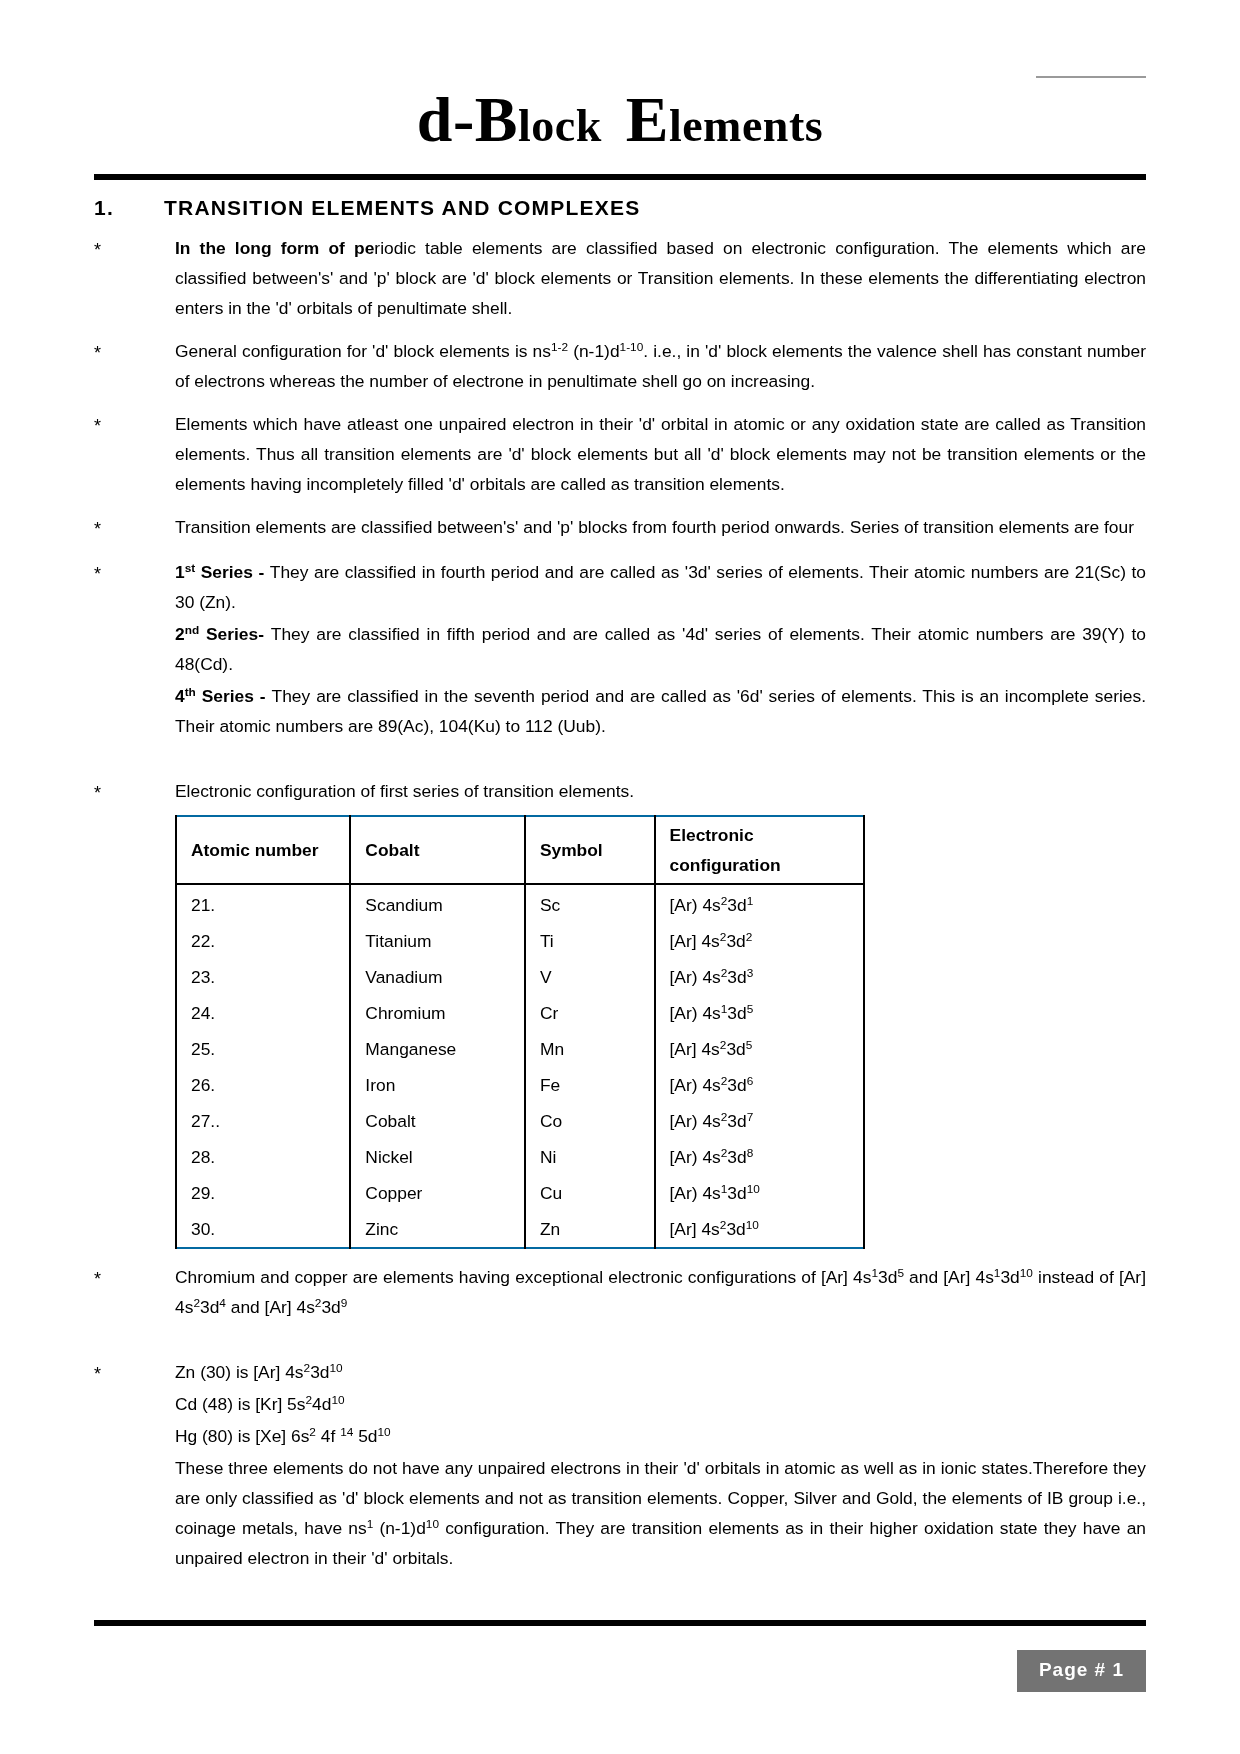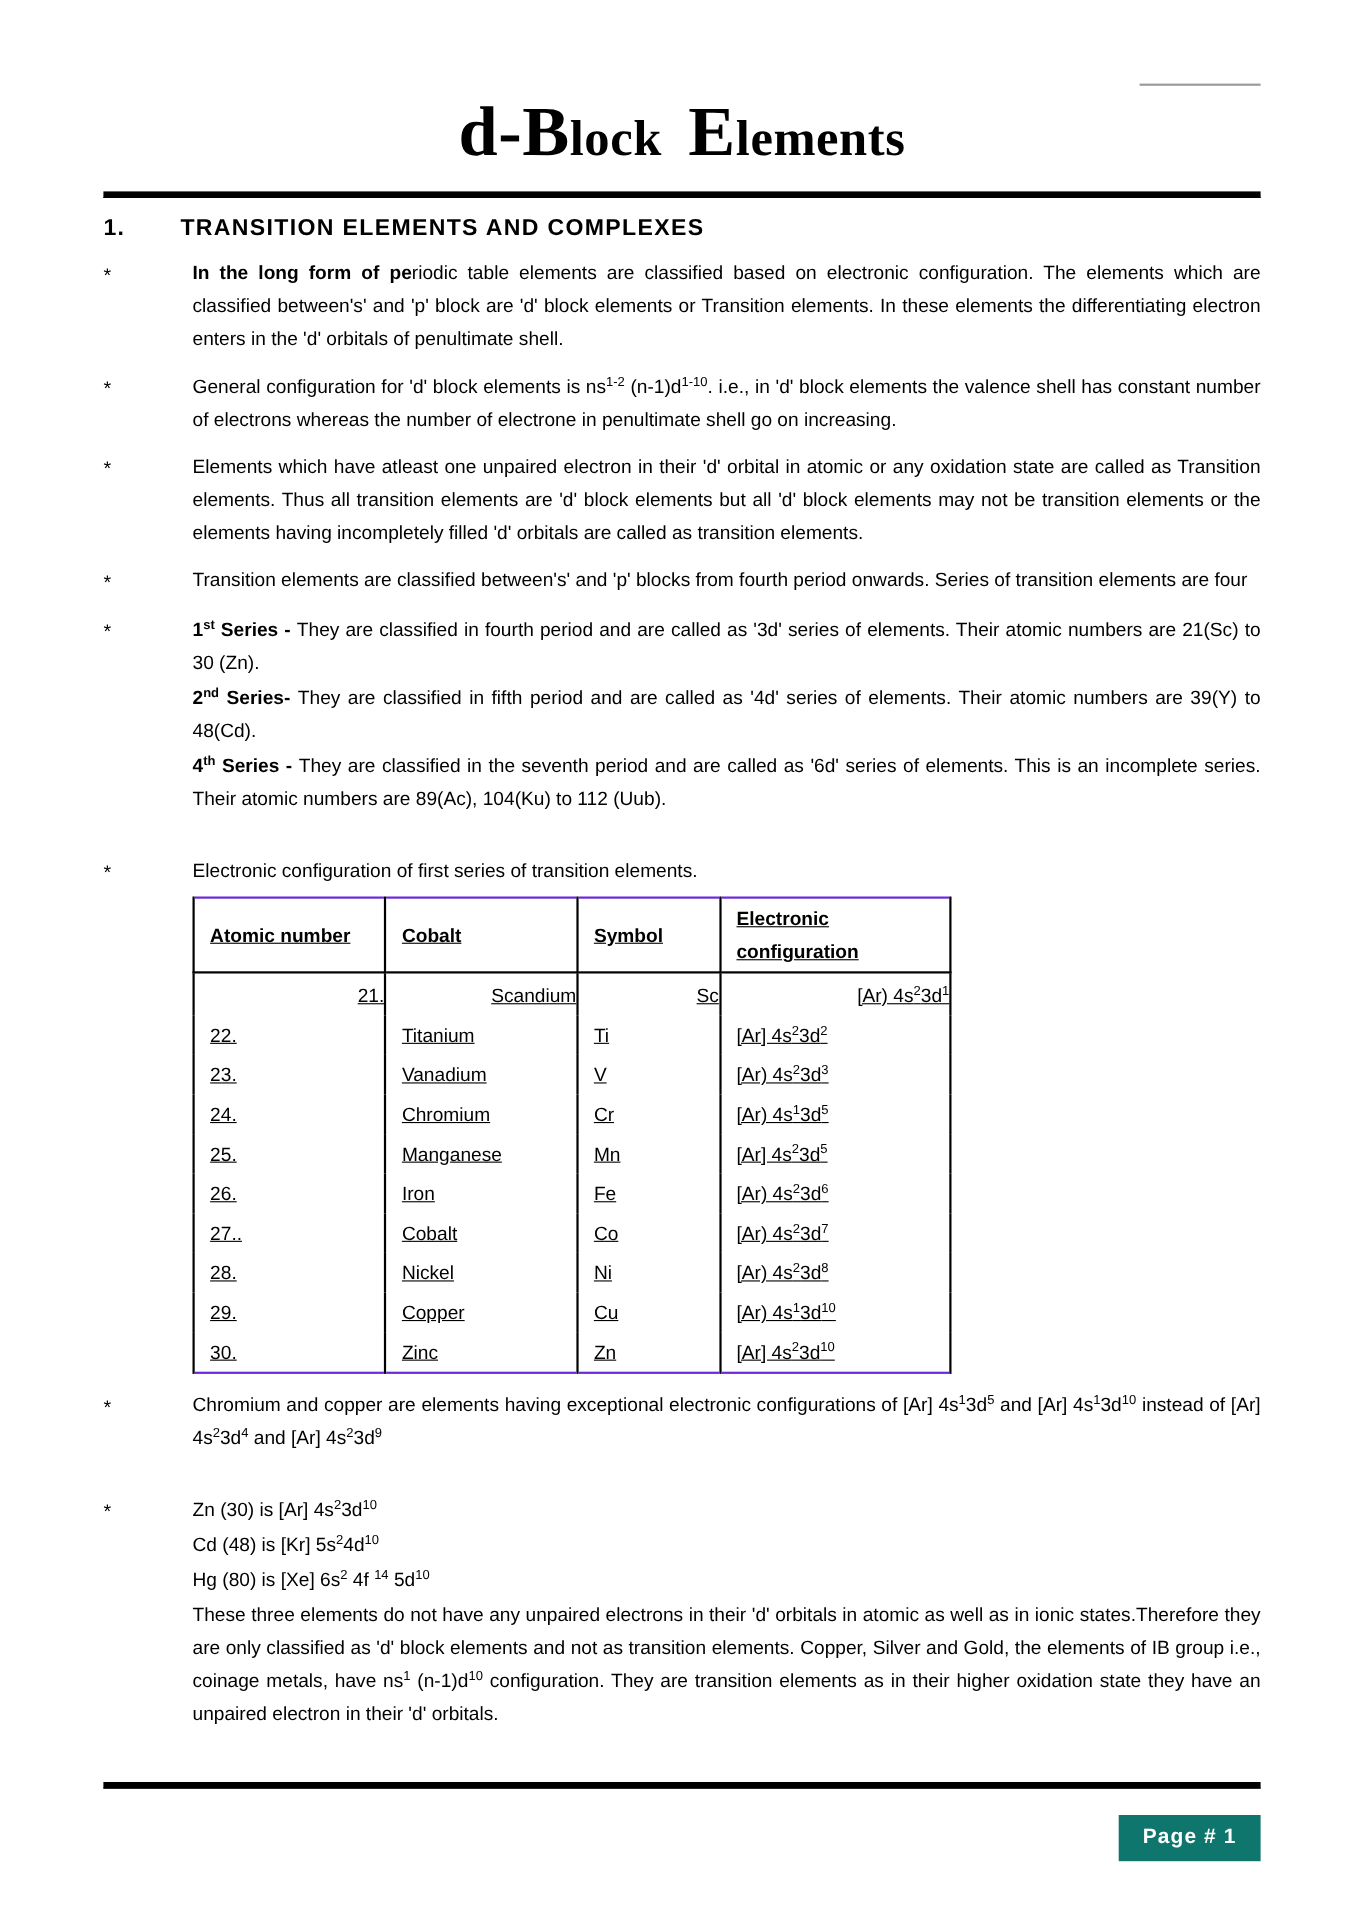--- a/index.html
+++ b/index.html
@@ -87,44 +87,43 @@
   .bullet-row .body p { margin: 0; }
   .bullet-row .body p + p { margin-top: 2px; }
 
   b, .b { font-weight: bold; }
   sup { font-size: 0.68em; line-height: 0; vertical-align: 0.55em; }
 
   
   .table-wrap { margin-top: 9px; }
   table.cfg {
     border-collapse: collapse;
-    border: 2px solid #6d28d9;
+    border: 2px solid #0369a1;
     font-size: 17.4px;
     width: 690px;
-    text-decoration: underline;
   }
   table.cfg th, table.cfg td {
     border-left: 2px solid #000;
     border-right: 2px solid #000;
     padding: 3px 0 3px 14px;
     text-align: left;
     vertical-align: middle;
     height: 30px;
   }
   table.cfg thead th {
     font-weight: bold;
     border-bottom: 2px solid #000;
     height: 34px;
   }
   table.cfg tbody td { border-top: 0; border-bottom: 0; }
   table.cfg col.c1 { width: 175px; }
   table.cfg col.c2 { width: 175px; }
   table.cfg col.c3 { width: 130px; }
   table.cfg col.c4 { width: 210px; }
-  table.cfg tbody tr:first-child td { padding-top: 5px; text-align: right; }
+  table.cfg tbody tr:first-child td { padding-top: 5px; }
   table.cfg tbody tr:last-child  td { padding-bottom: 3px; }
 
   
   .plain-lines p { margin: 0; line-height: 30px; }
 
   .spacer-sm { height: 22px; }
 
   
   .footer-rule {
     position: absolute;
@@ -132,21 +131,21 @@
     right: 94px;
     bottom: 128px;
     height: 5px;
     background: #000;
     border-bottom: 1px solid #000;
   }
   .page-badge {
     position: absolute;
     right: 94px;
     bottom: 62px;
-    background: #0f766e;
+    background: #737373;
     color: #fff;
     font-weight: bold;
     font-size: 19px;
     letter-spacing: 1px;
     padding: 9px 22px 11px 22px;
   }
 </style>
 </head>
 <body>
 

